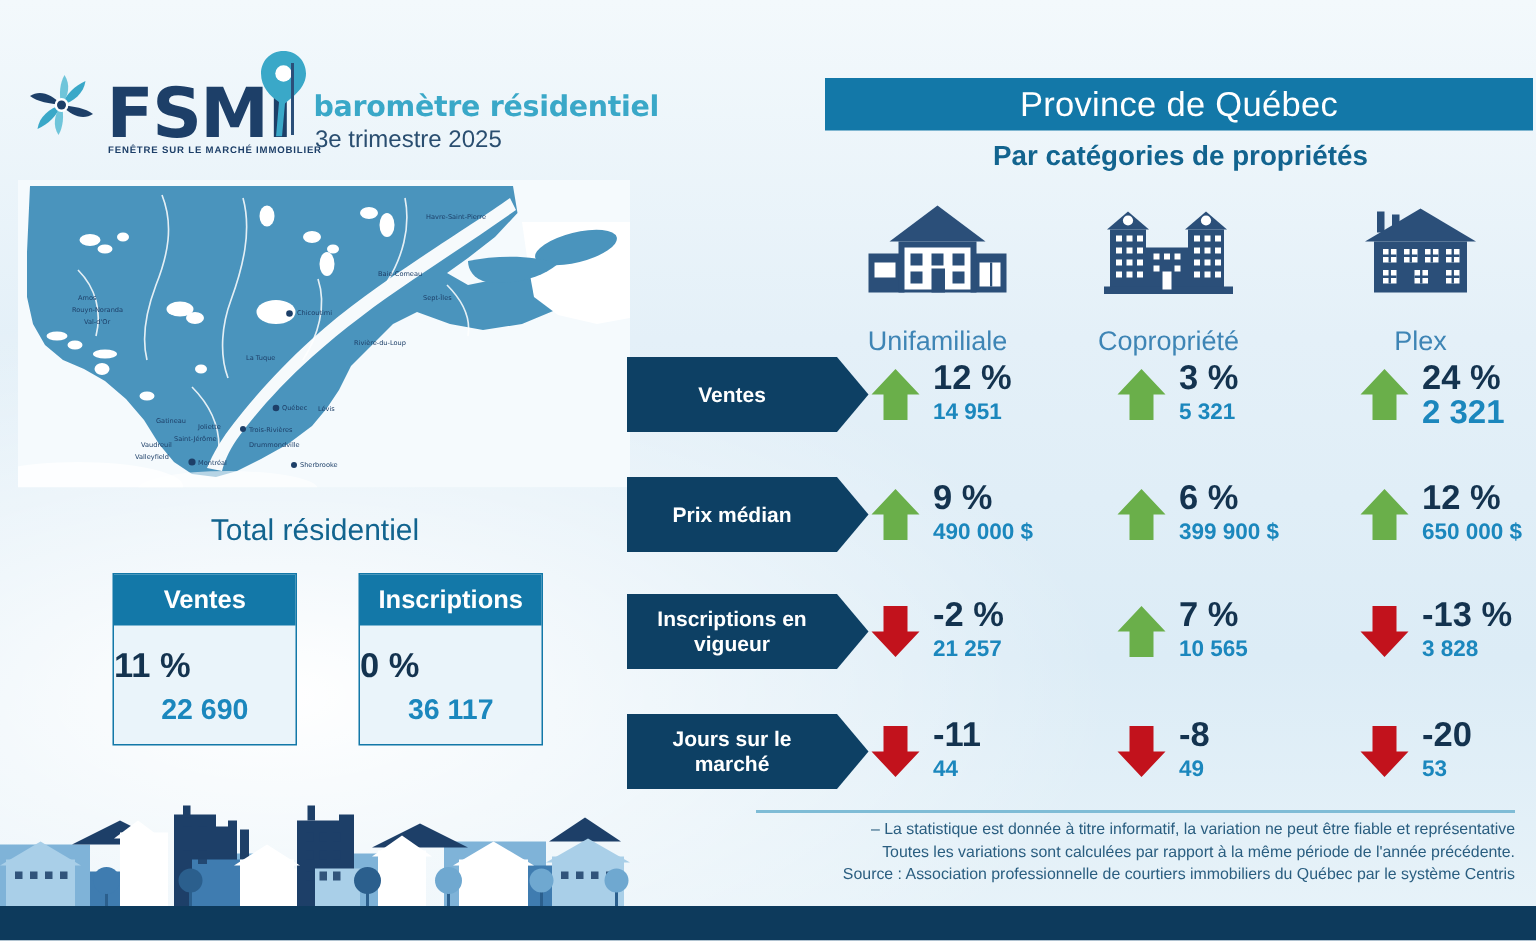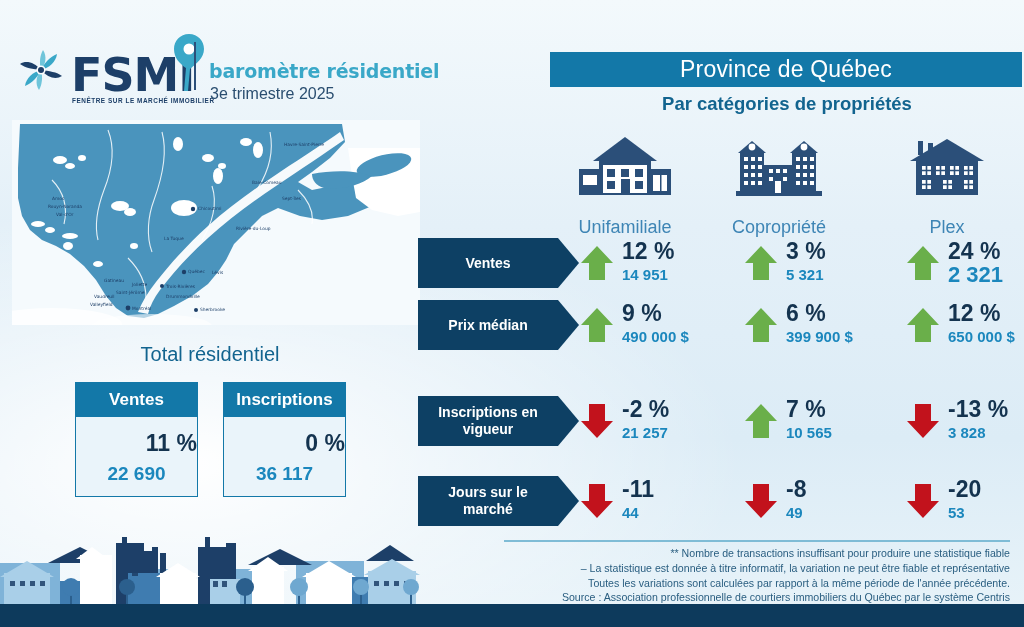--- a/index.html
+++ b/index.html
@@ -71,28 +71,28 @@
   
   .total-title{
     position:absolute; left:14px; top:343px; width:392px;
     text-align:center; font-size:20px; font-weight:normal; color:#12648f;
   }
   .tbox{
     position:absolute; width:123px; height:115px;
     border:1px solid #1378a8; background:#eaf4fa;
   }
   .tbox.a{ left:75px; top:382px; }
-  .tbox.b{ left:223px; top:382px; }
+  .tbox.b{ left:239px; top:382px; }
   .tbox-head{
     height:34px; background:#1378a8; color:#fff;
     display:flex; align-items:center; justify-content:center;
     font-size:17px; font-weight:bold;
   }
   .tbox-pct{
-    margin-top:13px; text-align:right; font-size:23px; font-weight:bold; color:#14334f;
+    margin-top:13px; text-align:left; font-size:23px; font-weight:bold; color:#14334f;
   }
   .tbox-cnt{
     margin-top:6px; text-align:center; font-size:19px; font-weight:bold; color:#1b87bd;
   }
 
   
   .skyline{ position:absolute; left:0; bottom:22px; width:420px; height:72px; }
   .bottombar{
     position:absolute; left:0; bottom:0; width:420px; height:23px; background:#0d3a5c;
   }
@@ -105,21 +105,21 @@
   .cat{ position:absolute; width:150px; text-align:center; }
   .cat .ic{ height:65px; display:flex; align-items:flex-end; justify-content:center; }
   .cat .lb{ margin-top:20px; font-size:18px; color:#3e85b5; }
   .cat.c1{ left:2px; }
   .cat.c2{ left:156px;text-align:center; }
   .cat.c3{ left:324px; }
 
   
   .row{ position:absolute; left:418px; width:606px; height:56px; }
   .row.r1{ top:238px; }
-  .row.r2{ top:300px; }
+  .row.r2{ top:318px; }
   .row.r3{ top:396px; }
   .row.r4{ top:476px; }
 
   .tag{
     position:absolute; left:0; top:0; width:140px; height:50px;
     background:#0d4064; color:#fff;
     display:flex; align-items:center; justify-content:center;
     text-align:center; font-size:14px; font-weight:bold; line-height:17px;
     padding:0 6px;
   }
@@ -634,19 +634,18 @@
           </svg></span>
       <div class="vals">
         <div class="pct">-20</div>
         <div class="cnt">53</div>
       </div>
     </div>
   </div>
 
   <div class="fn-rule"></div>
   <div class="footnotes">
-    <div>** Nombre de transactions insuffisant pour produire une statistique fiable</div>
     <div>– La statistique est donnée à titre informatif, la variation ne peut être fiable et représentative</div>
     <div>Toutes les variations sont calculées par rapport à la même période de l'année précédente.</div>
     <div>Source : Association professionnelle de courtiers immobiliers du Québec par le système Centris</div>
   </div>
 
 </div>
 
 </body></html>

